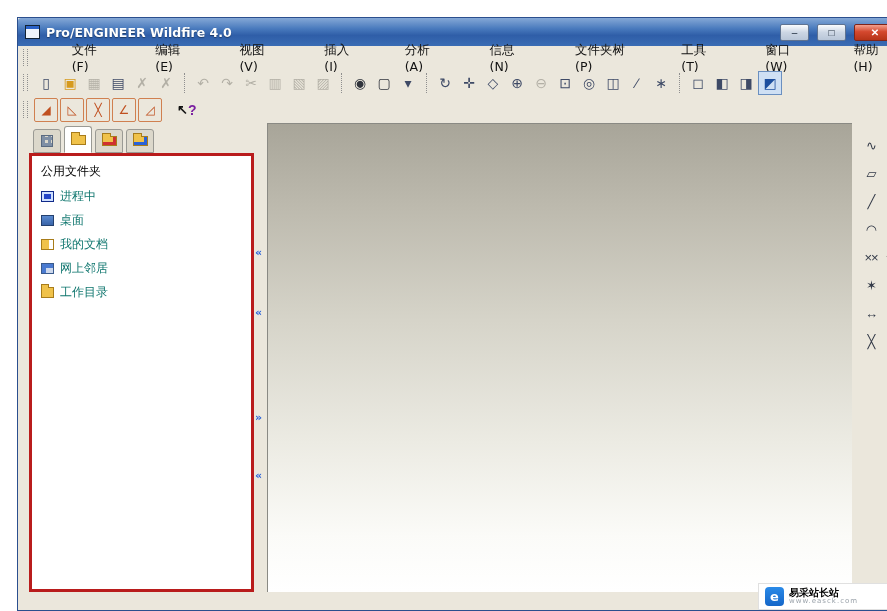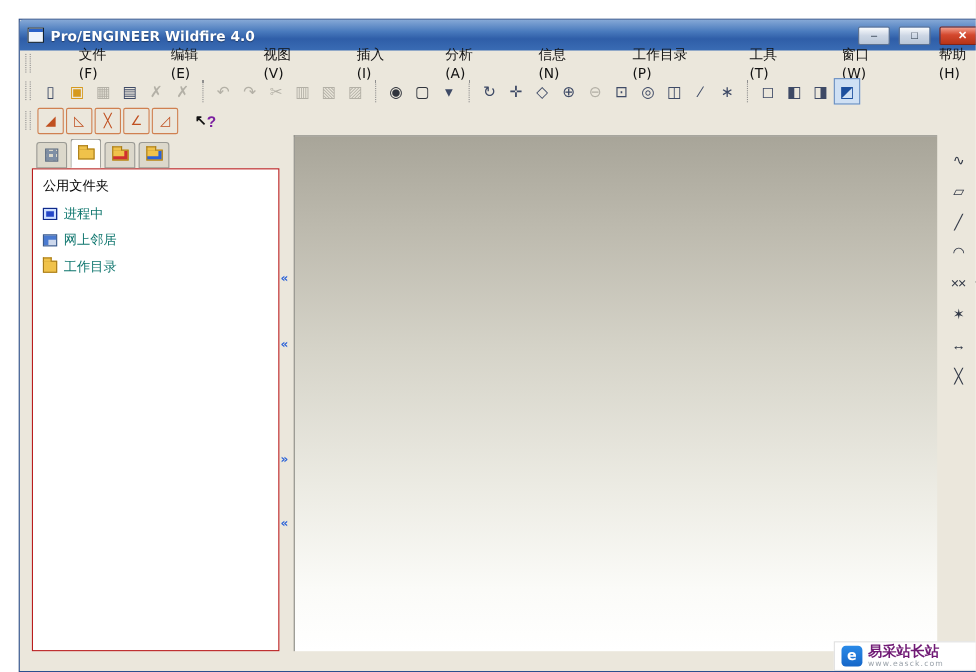--- a/index.html
+++ b/index.html
@@ -60,21 +60,21 @@
   .ti-grid { width:12px; height:12px; border:1px solid #5a6a80;
     background-image:repeating-linear-gradient(0deg,#7f8fa5 0 3px,transparent 3px 6px),
       repeating-linear-gradient(90deg,#7f8fa5 0 3px,transparent 3px 6px); }
   .ti-folder { width:15px; height:10px; background:#f0c24a; border:1px solid #a87c1a;
     position:relative; }
   .ti-folder::before { content:""; position:absolute; top:-4px; left:-1px; width:7px;
     height:3px; background:#f0c24a; border:1px solid #a87c1a; border-bottom:none; }
   .dot-red { box-shadow:inset -3px -3px 0 #d03030; }
   .dot-blue { box-shadow:inset -3px -3px 0 #2a62d8; }
 
-  .navpanel { flex:1; background:#fff; border:1px solid #b91c1c; display:flex;
+  .navpanel { flex:1; background:#fff; border:3px solid #b91c1c; display:flex;
     flex-direction:column; min-height:0; }
   .navhead { font-size:12px; color:#000; padding:7px 9px 4px; }
   .navlist { flex:1; }
   .navitem { height:24px; display:flex; align-items:center; padding-left:9px;
     font-size:12px; color:#0f766e; cursor:default; }
   .ni { width:13px; height:11px; display:inline-block; margin-right:6px; flex:0 0 13px; }
   .ni-session { background:#2446c8; border:1px solid #102a8a;
     box-shadow:inset 0 0 0 2px #cfe0ff; }
   .ni-desktop { background:linear-gradient(#5a8ad0,#3a64a8); border:1px solid #24406e; }
   .ni-docs { background:#f0c24a; border:1px solid #a87c1a; box-shadow:inset -4px 0 0 #fff; }
@@ -110,21 +110,21 @@
 
   
   .statusbar { height:18px; flex:0 0 18px; position:relative; }
   .watermark { position:absolute; right:0; bottom:0; width:143px; height:27px;
     background:#fff; display:flex; align-items:center; gap:5px; padding:0 6px;
     border:1px solid #e0e0e0; }
   .wm-logo { width:19px; height:19px; border-radius:4px;
     background:linear-gradient(#2a8ae8,#1566c8); color:#fff; font-weight:bold;
     display:flex; align-items:center; justify-content:center; font-size:13px; }
   .wm-col { display:flex; flex-direction:column; line-height:1.1; }
-  .wm-title { font-size:13px; font-weight:bold; color:#701a75; white-space:nowrap; }
+  .wm-title { font-size:10px; font-weight:bold; color:#000000; white-space:nowrap; }
   .wm-sub { font-size:7px; color:#9aa2aa; letter-spacing:1px; }
 </style>
 </head>
 <body>
 
 <div class="window">
 
   <div class="titlebar">
     <span class="appicon"></span>
     <span class="wtitle">Pro/ENGINEER Wildfire 4.0</span>
@@ -134,21 +134,21 @@
   </div>
 
   <div class="menubar">
     <span class="hdl"></span>
     <span class="mitem">文件(F)</span>
     <span class="mitem">编辑(E)</span>
     <span class="mitem">视图(V)</span>
     <span class="mitem">插入(I)</span>
     <span class="mitem">分析(A)</span>
     <span class="mitem">信息(N)</span>
-    <span class="mitem">工作目录(P)</span>
+    <span class="mitem">文件夹树(P)</span>
     <span class="mitem">工具(T)</span>
     <span class="mitem">窗口(W)</span>
     <span class="mitem">帮助(H)</span>
   </div>
 
   <div class="toolbar">
     <span class="hdl"></span>
     <button class="tbtn">
         <span>▯</span>
       </button>
@@ -281,20 +281,28 @@
         <button class="ntab">
             <span class="ti-folder dot-blue"></span>
           </button>
       </div>
       <div class="navpanel">
         <div class="navhead">公用文件夹</div>
         <div class="navlist">
           <div class="navitem">
             <span class="ni ni-session"></span>
             <span>进程中</span>
+          </div>
+          <div class="navitem">
+            <span class="ni ni-desktop"></span>
+            <span>桌面</span>
+          </div>
+          <div class="navitem">
+            <span class="ni ni-docs"></span>
+            <span>我的文档</span>
           </div>
           <div class="navitem">
             <span class="ni ni-network"></span>
             <span>网上邻居</span>
           </div>
           <div class="navitem">
             <span class="ni ni-folder"></span>
             <span>工作目录</span>
           </div>
         </div>

